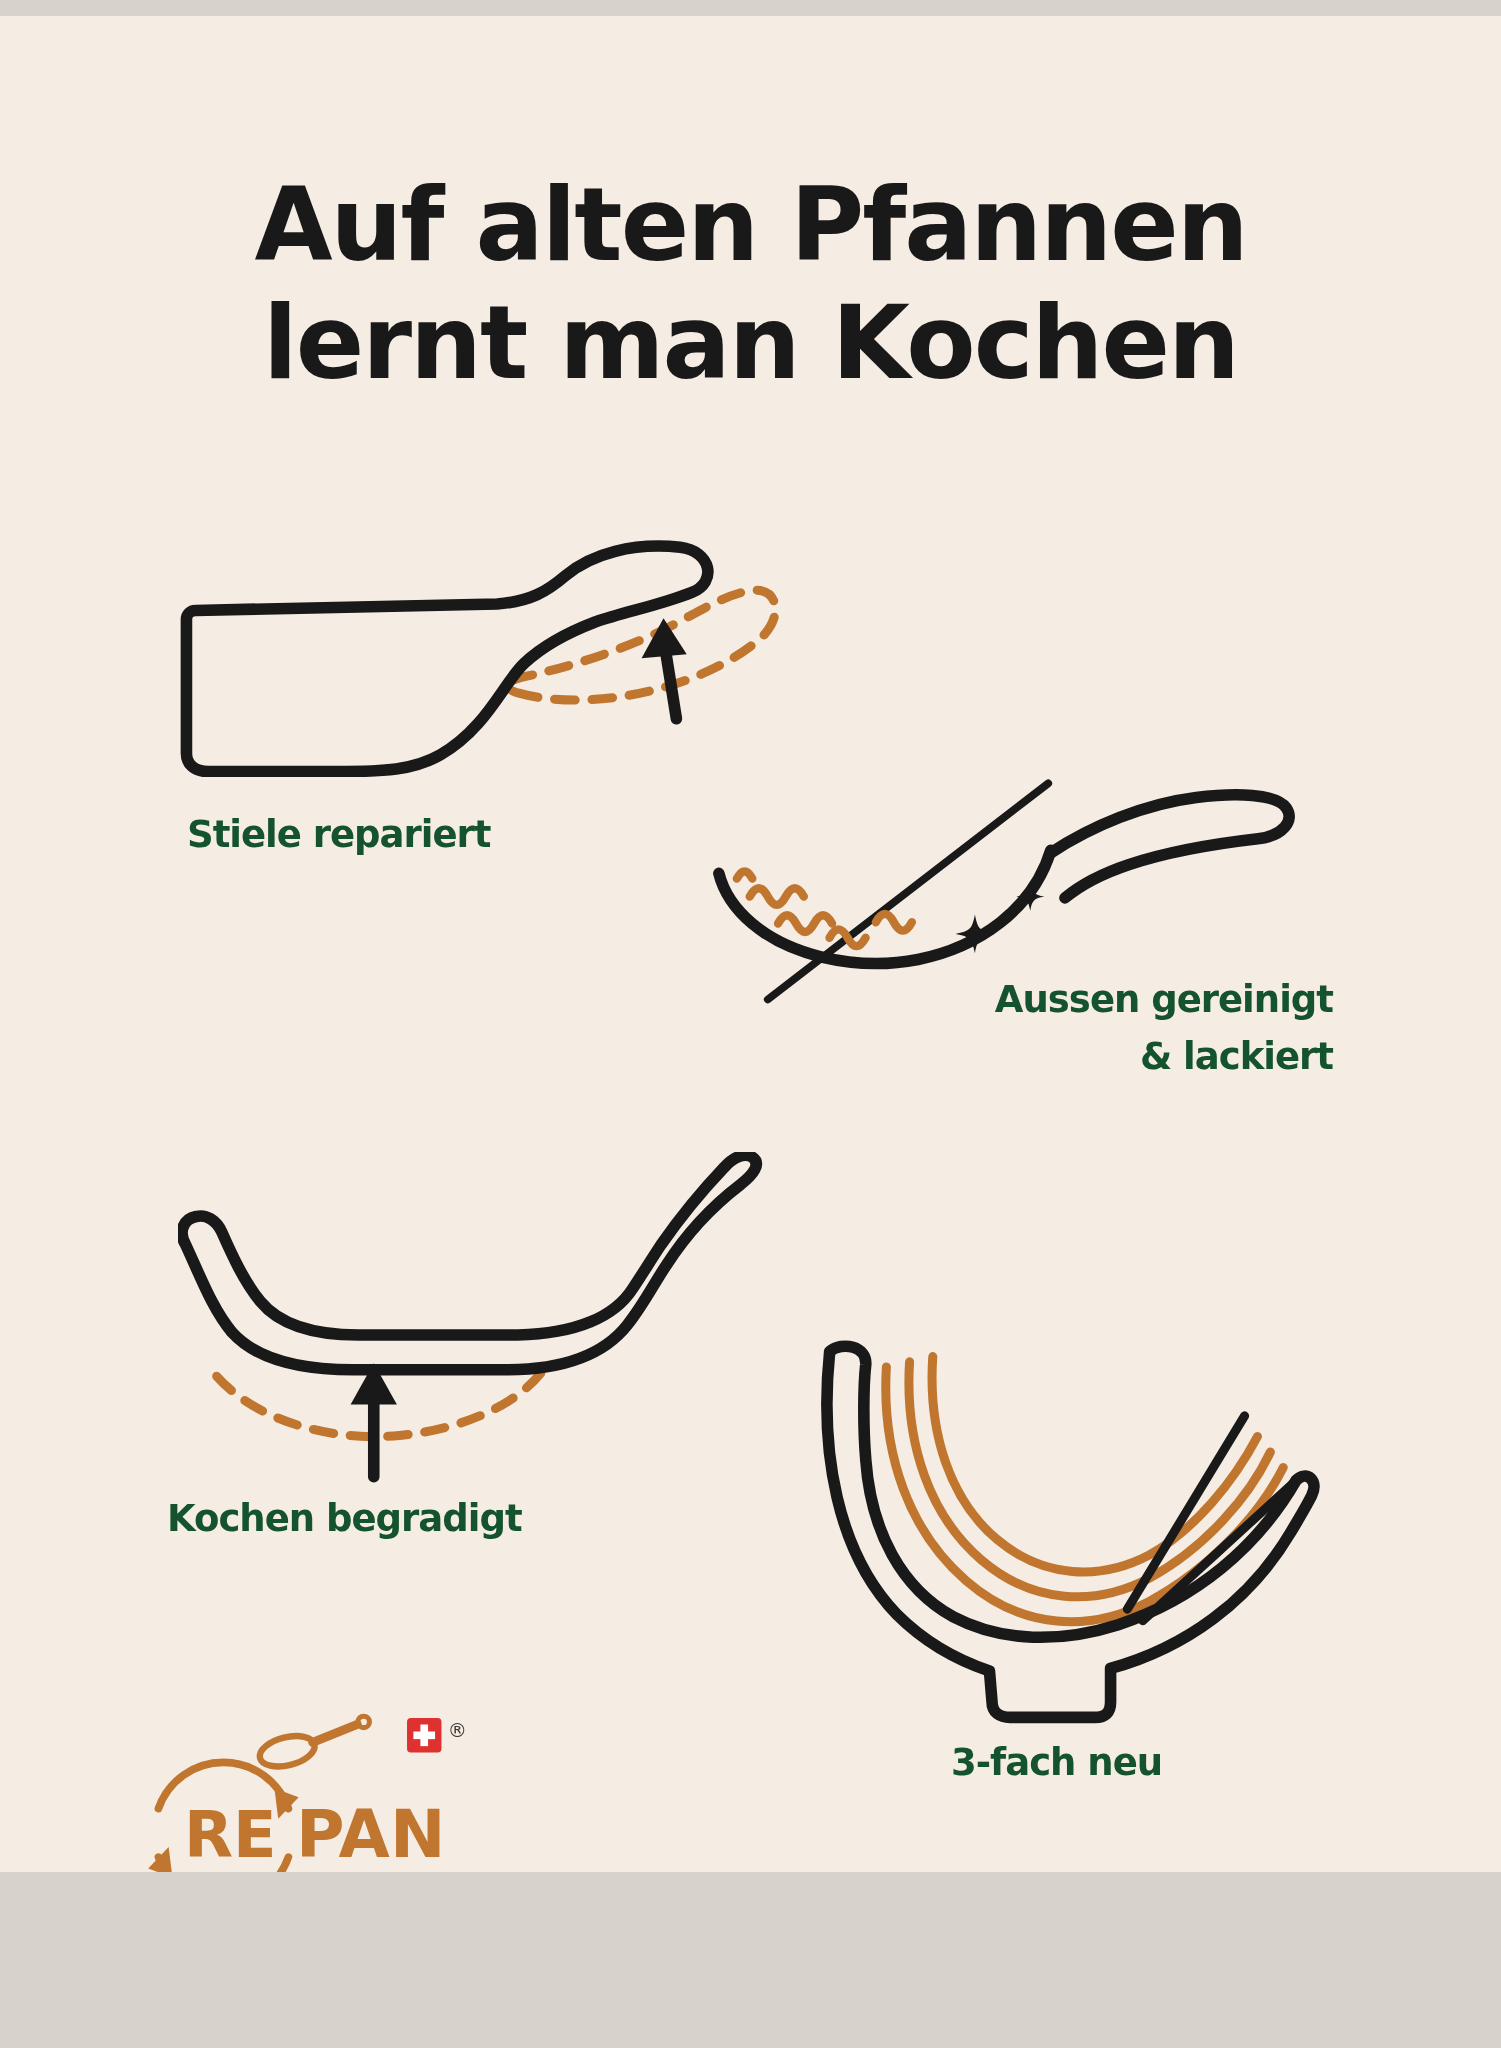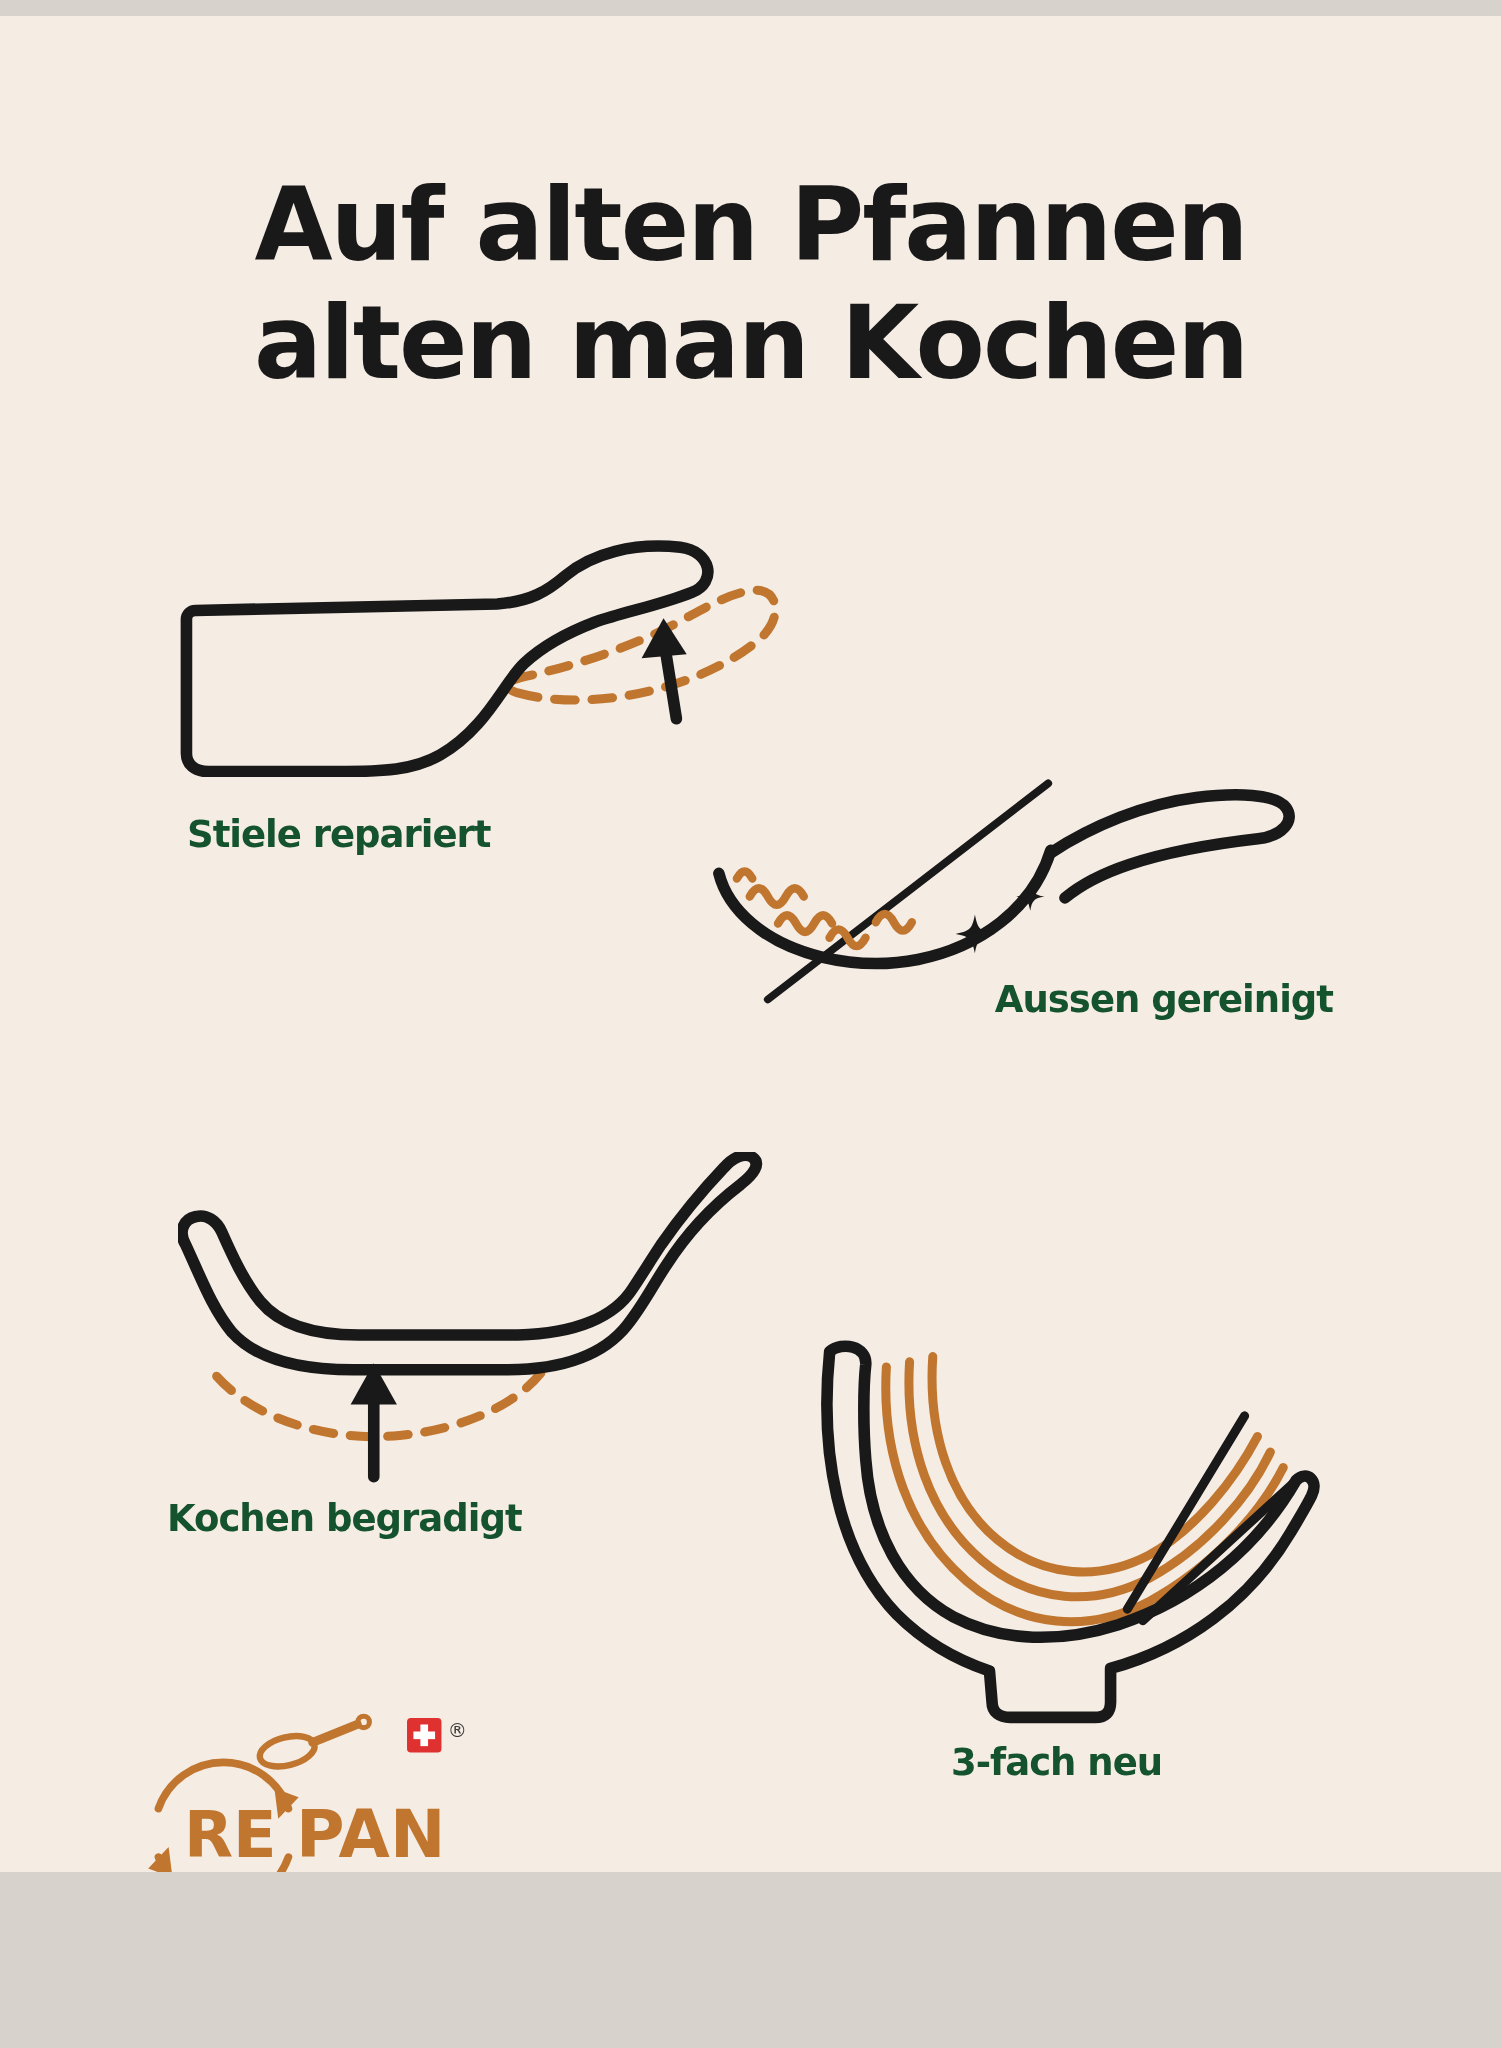--- a/index.html
+++ b/index.html
@@ -43,21 +43,21 @@
   .accfill { fill:#c0762e; stroke:none; }
   .logo-text { font-family:"DejaVu Sans", sans-serif; font-weight:bold; fill:#c0762e; }
 </style>
 </head>
 <body>
 
 <div class="poster">
 
   <h1 class="title">
     <span class="tl">Auf alten Pfannen</span>
-    <span class="tl">alten man Kochen</span>
+    <span class="tl">lernt man Kochen</span>
   </h1>
 
   <div class="illus illus1">
     <svg viewBox="0 0 470 185" xmlns="http://www.w3.org/2000/svg">
       <path class="acc" stroke-width="7" stroke-dasharray="16 13" d="M 262 120 C 320 136 408 116 452 76 C 469 58 463 36 440 41 C 417 46 400 59 371 73 C 336 89 301 100 269 107 C 252 111 247 115 262 120 Z"></path>
       <path class="ink" stroke-width="9" d="M 12 56 L 246 51 C 272 49 285 41 299 29 C 319 12 352 3 388 7 C 412 10 417 34 397 42 C 372 52 345 57 322 65 C 301 73 282 83 267 97 C 251 112 238 147 202 168 C 181 180 158 181 122 181 L 22 181 C 11 181 5 175 5 167 L 5 63 C 5 59 8 56 12 56 Z"></path>
       <path class="ink" stroke-width="9" d="M 385 140 L 377 90"></path>
       <path class="inkfill" d="M 375 62 L 358 93 L 393 90 Z"></path>
     </svg>
   </div>
@@ -72,20 +72,21 @@
       <path class="acc" stroke-width="6.5" d="M 132 112 q 7 -13 14 0 q 7 13 14 0"></path>
       <path class="acc" stroke-width="6.5" d="M 24 78 q 6 -11 12 0"></path>
       <path class="ink" stroke-width="9" d="M 10 74 C 17 102 45 128 90 139 C 141 151 192 141 229 112 C 249 96 262 76 268 56"></path>
       <path class="ink" stroke-width="9" d="M 268 58 C 300 37 341 20 381 15 C 412 11 443 12 451 23 C 458 33 448 45 429 47 C 394 51 359 57 329 67 C 308 74 291 83 279 93"></path>
       <path class="inkfill" d="M 209 106 C 211 117 213 119 224 121 C 213 123 211 125 209 136 C 207 125 205 123 194 121 C 205 119 207 117 209 106 Z"></path>
       <path class="inkfill" d="M 252 81 C 253.5 89 255 90.5 263 92 C 255 93.5 253.5 95 252 103 C 250.5 95 249 93.5 241 92 C 249 90.5 250.5 89 252 81 Z"></path>
     </svg>
   </div>
   <div class="step-label label2">
     <span class="ll">Aussen gereinigt</span>
+    <span class="ll">&amp; lackiert</span>
   </div>
 
   <div class="illus illus3">
     <svg viewBox="0 0 462 263" xmlns="http://www.w3.org/2000/svg">
       <path class="acc" stroke-width="7" stroke-dasharray="16 13" d="M 30 174 C 62 210 122 225 172 220 C 222 215 263 196 283 170"></path>
       <path class="ink" stroke-width="9" d="M 14 50 C 4 52 0 62 6 72 C 18 98 27 122 42 140 C 61 161 96 169 136 169 L 254 169 C 300 169 331 157 349 134 C 361 119 369 103 379 88 C 395 63 416 41 437 25 C 447 17 453 9 446 4 C 440 0 431 4 424 12 C 405 32 389 52 375 72 C 367 84 361 94 353 106 C 339 128 309 141 264 142 L 140 142 C 104 142 78 133 64 116 C 51 100 42 80 34 62 C 30 53 22 48 14 50 Z"></path>
       <path class="ink" stroke-width="9" d="M 152 252 L 152 192"></path>
       <path class="inkfill" d="M 152 164 L 134 196 L 170 196 Z"></path>
     </svg>
   </div>

